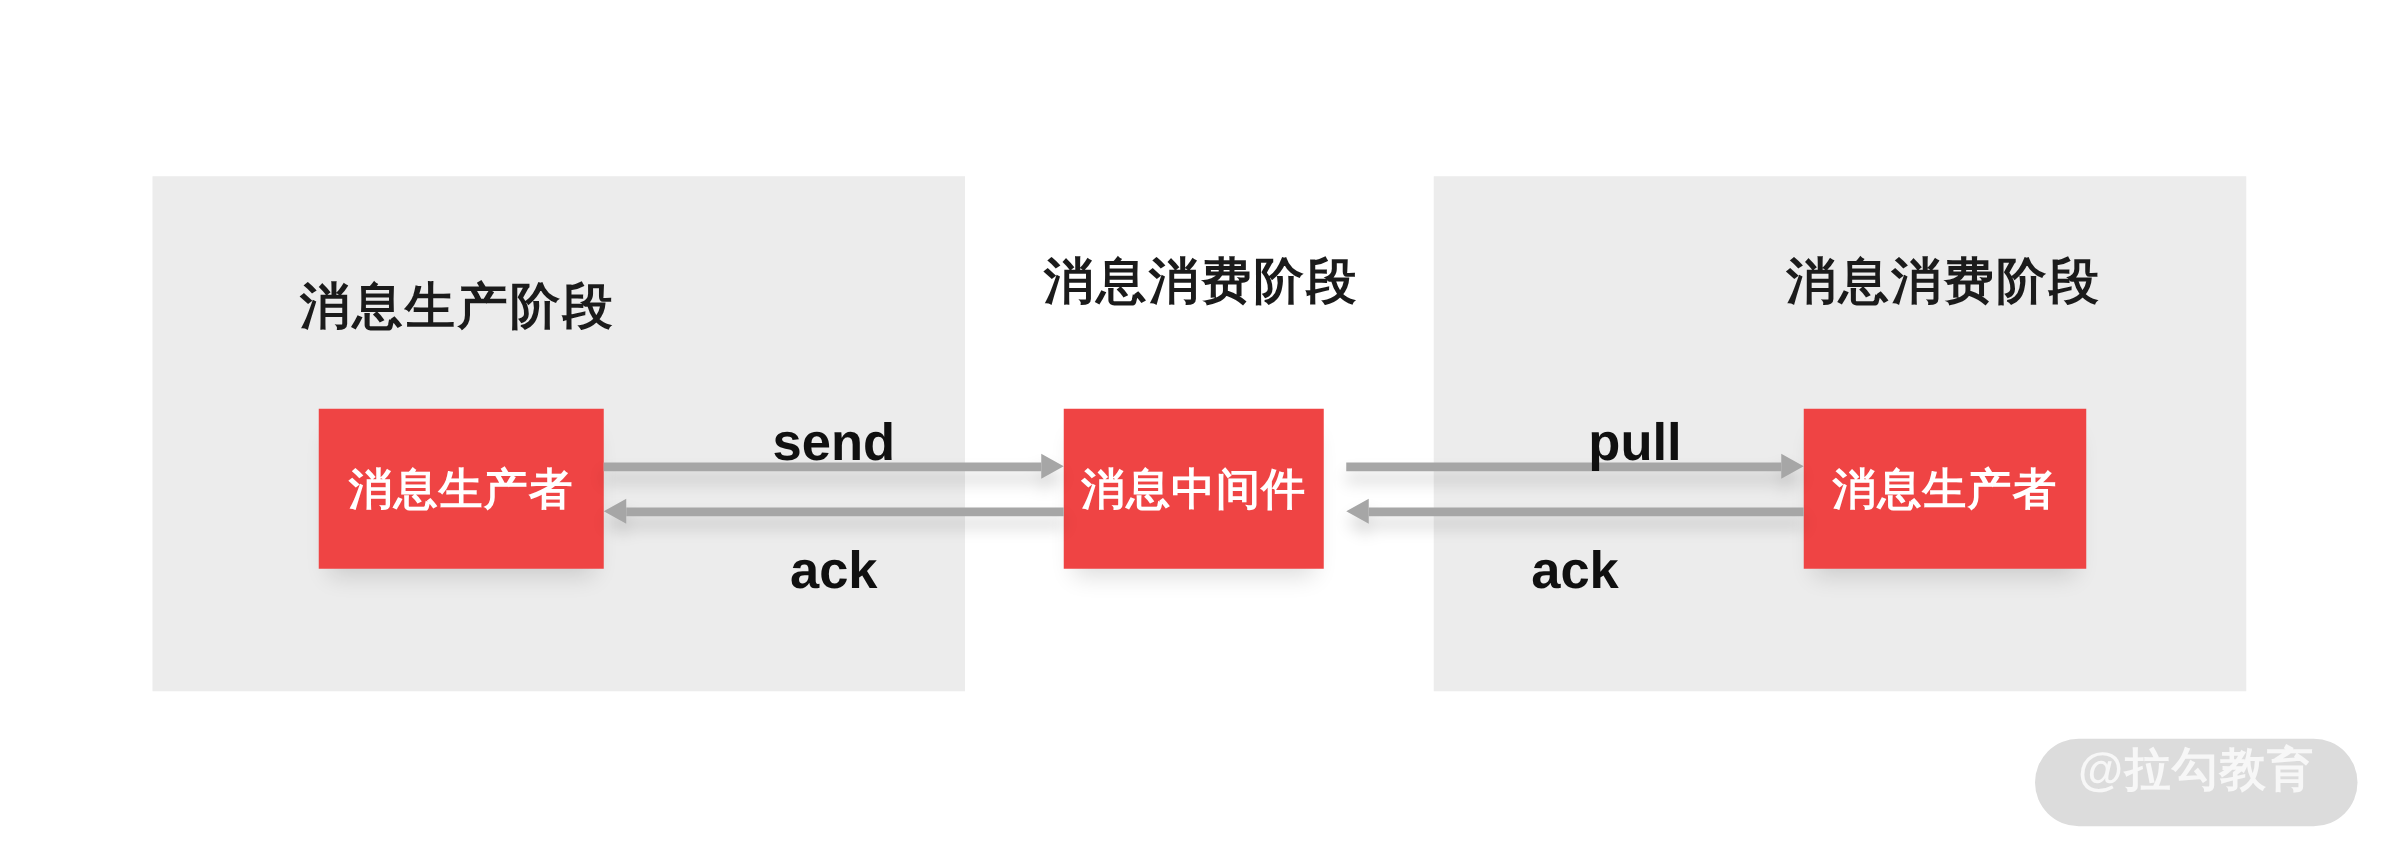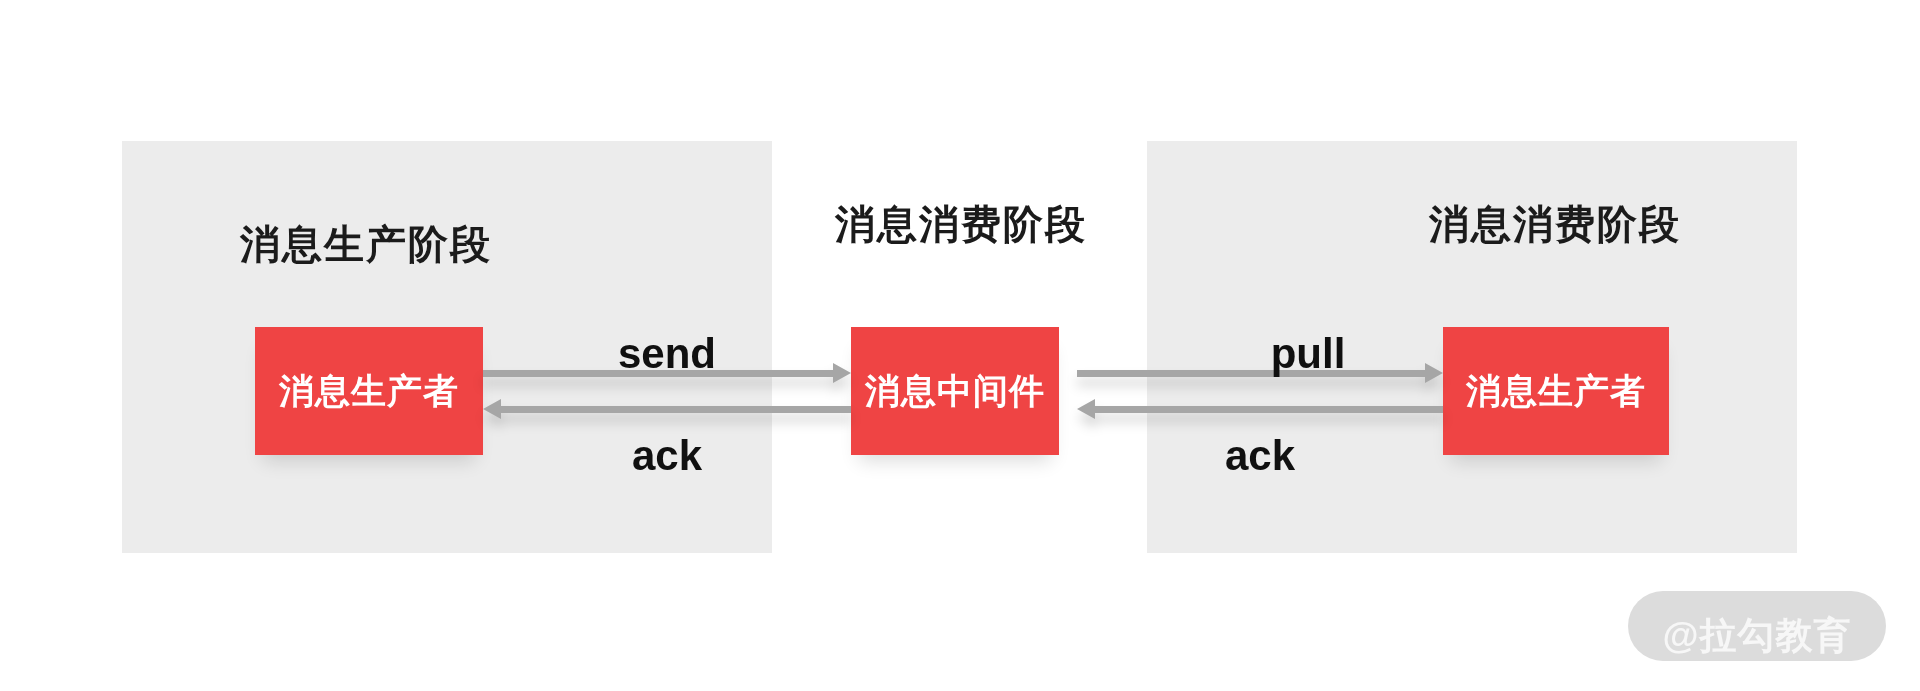--- a/index.html
+++ b/index.html
@@ -40,21 +40,21 @@
   .flow-label{
     position:absolute;transform:translateX(-50%);
     font-size:42px;font-weight:700;color:#101010;white-space:nowrap;
   }
   .label-send{left:667px;top:330px;}
   .label-ack-left{left:667px;top:432px;}
   .label-pull{left:1292px;top:330px;margin-left:16px;}
   .label-ack-right{left:1260px;top:432px;}
   .watermark{
     position:absolute;left:1628px;top:591px;width:258px;height:70px;border-radius:35px;
-    background:#dcdcdc;display:flex;align-items:flex-end;justify-content:center;
+    background:#dcdcdc;display:flex;align-items:flex-start;justify-content:center;
   }
   .watermark span{font-size:37px;font-weight:600;color:#f7f7f7;letter-spacing:1px;white-space:nowrap;}
 </style>
 </head>
 <body>
 
 <div class="canvas">
 
   <div class="panel panel-left"></div>
   <div class="panel panel-right"></div>

